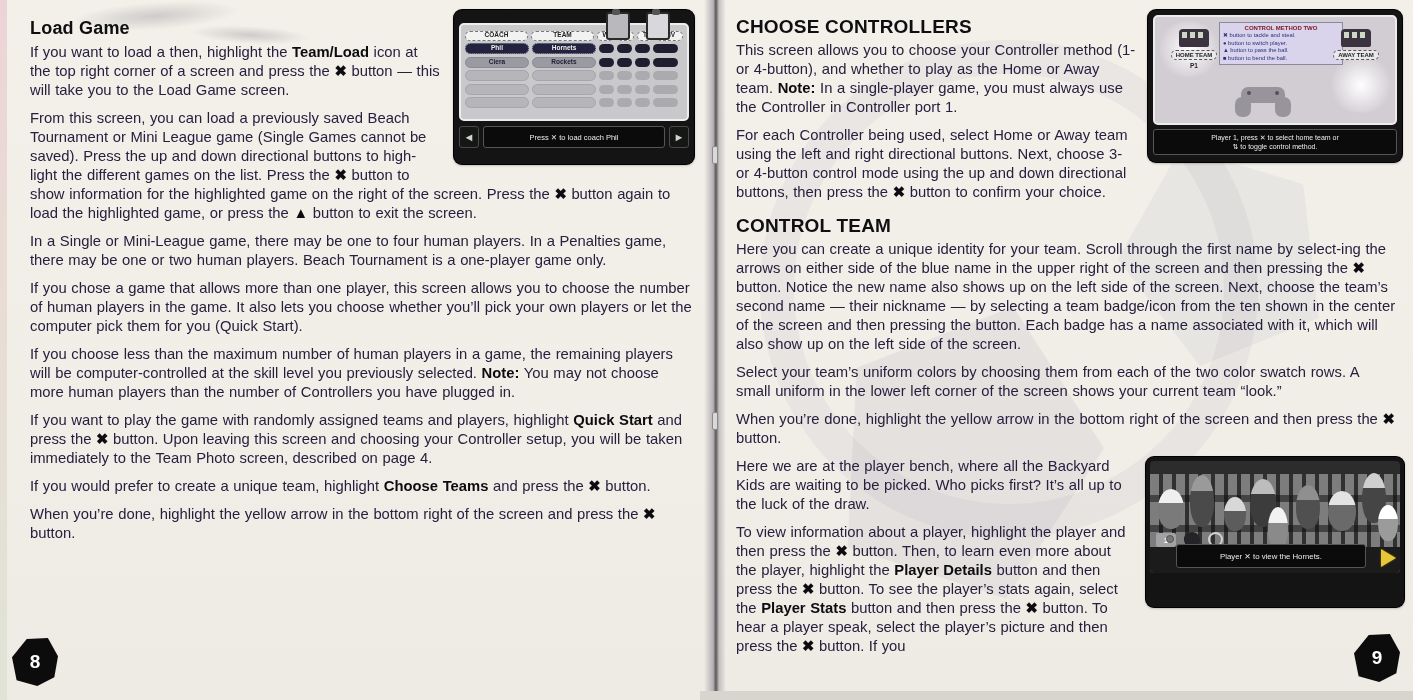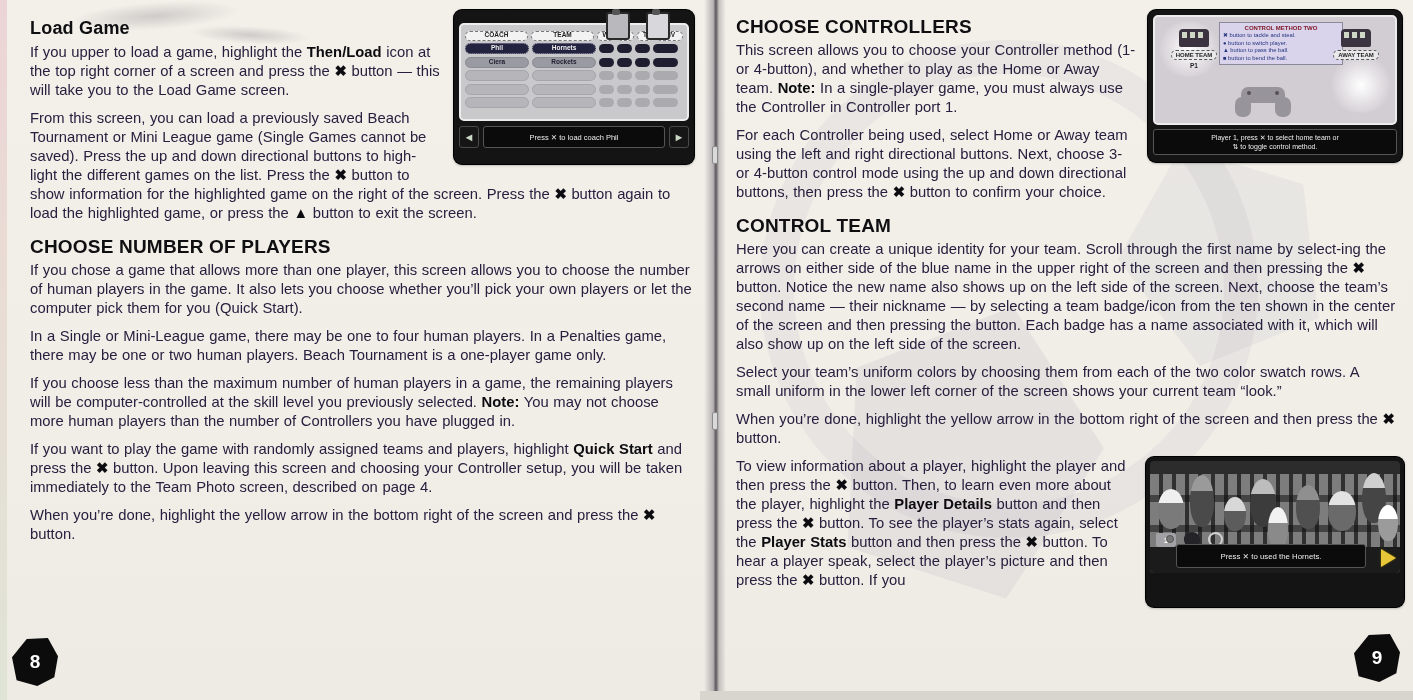--- a/index.html
+++ b/index.html
@@ -176,28 +176,28 @@
         </div>
       </div>
       <div class="shotA-bottom">
         <span class="abtn">◄</span>
         <span class="bar shotA-bar">Press ✕ to load coach Phil</span>
         <span class="abtn">►</span>
       </div>
     </div>
 
     <div class="h title first">Load Game</div>
-    <p class="body"><span>If you upper to load a game, highlight the </span><span class="b">Then/Load</span><span> icon at the top right corner of a screen and press the </span><span class="b">✖</span><span> button — this will take you to the Load Game screen.</span></p>
+    <p class="body"><span>If you want to load a then, highlight the </span><span class="b">Team/Load</span><span> icon at the top right corner of a screen and press the </span><span class="b">✖</span><span> button — this will take you to the Load Game screen.</span></p>
     <p class="body"><span>From this screen, you can load a previously saved Beach Tournament or Mini League game (Single Games cannot be saved). Press the up and down directional buttons to high-light the different games on the list. Press the </span><span class="b">✖</span><span> button to show information for the highlighted game on the right of the screen. Press the </span><span class="b">✖</span><span> button again to load the highlighted game, or press the </span><span class="b">▲</span><span> button to exit the screen.</span></p>
 
-    <div class="h">CHOOSE NUMBER OF PLAYERS</div>
+    <p class="body"><span>In a Single or Mini-League game, there may be one to four human players. In a Penalties game, there may be one or two human players. Beach Tournament is a one-player game only.</span></p>
     <p class="body"><span>If you chose a game that allows more than one player, this screen allows you to choose the number of human players in the game. It also lets you choose whether you’ll pick your own players or let the computer pick them for you (Quick Start).</span></p>
-    <p class="body"><span>In a Single or Mini-League game, there may be one to four human players. In a Penalties game, there may be one or two human players. Beach Tournament is a one-player game only.</span></p>
     <p class="body"><span>If you choose less than the maximum number of human players in a game, the remaining players will be computer-controlled at the skill level you previously selected. </span><span class="b">Note:</span><span> You may not choose more human players than the number of Controllers you have plugged in.</span></p>
     <p class="body"><span>If you want to play the game with randomly assigned teams and players, highlight </span><span class="b">Quick Start</span><span> and press the </span><span class="b">✖</span><span> button. Upon leaving this screen and choosing your Controller setup, you will be taken immediately to the Team Photo screen, described on page 4.</span></p>
+    <p class="body"><span>If you would prefer to create a unique team, highlight </span><span class="b">Choose Teams</span><span> and press the </span><span class="b">✖</span><span> button.</span></p>
     <p class="body"><span>When you’re done, highlight the yellow arrow in the bottom right of the screen and press the </span><span class="b">✖</span><span> button.</span></p>
   </div>
 
   <div class="page page-right">
 
     <div class="shot shotB">
       <div class="shotB-panel">
         <div class="glow" style="left:2px;top:4px;"></div>
         <div class="glow" style="right:2px;top:40px;"></div>
         <div class="infobox">
@@ -251,25 +251,26 @@
         <div class="kid" style="left:118px;top:46px;width:20px;height:42px;background:linear-gradient(#f2f2f2 38%,#8a8a8a 38%);"></div>
         <div class="kid" style="left:146px;top:24px;width:24px;height:44px;background:linear-gradient(#8f8f8f 34%,#505050 34%);"></div>
         <div class="kid" style="left:178px;top:30px;width:28px;height:40px;background:linear-gradient(#e3e3e3 36%,#6a6a6a 36%);"></div>
         <div class="kid" style="left:212px;top:12px;width:24px;height:50px;background:linear-gradient(#cfcfcf 30%,#454545 30%);"></div>
         <div class="kid" style="left:228px;top:44px;width:20px;height:36px;background:linear-gradient(#ffffff 40%,#9b9b9b 40%);"></div>
         <div class="icons">
           <div class="cam">1</div>
           <div class="hand"></div>
           <div class="mag"></div>
         </div>
-        <div class="bar shotC-bar">Press ✕ to used the Hornets.</div>
+        <div class="bar shotC-bar">Player ✕ to view the Hornets.</div>
         <div class="yarrow"></div>
       </div>
     </div>
 
+    <p class="body"><span>Here we are at the player bench, where all the Backyard Kids are waiting to be picked. Who picks first? It’s all up to the luck of the draw.</span></p>
     <p class="body"><span>To view information about a player, highlight the player and then press the </span><span class="b">✖</span><span> button. Then, to learn even more about the player, highlight the </span><span class="b">Player Details</span><span> button and then press the </span><span class="b">✖</span><span> button. To see the player’s stats again, select the </span><span class="b">Player Stats</span><span> button and then press the </span><span class="b">✖</span><span> button. To hear a player speak, select the player’s picture and then press the </span><span class="b">✖</span><span> button. If you</span></p>
   </div>
 
   <div class="fold"></div>
   <div class="staple" style="top:146px;"></div>
   <div class="staple" style="top:412px;"></div>
   <div class="bottom-band"></div>
 
   <div class="hex hex8">8</div>
   <div class="hex hex9">9</div>

